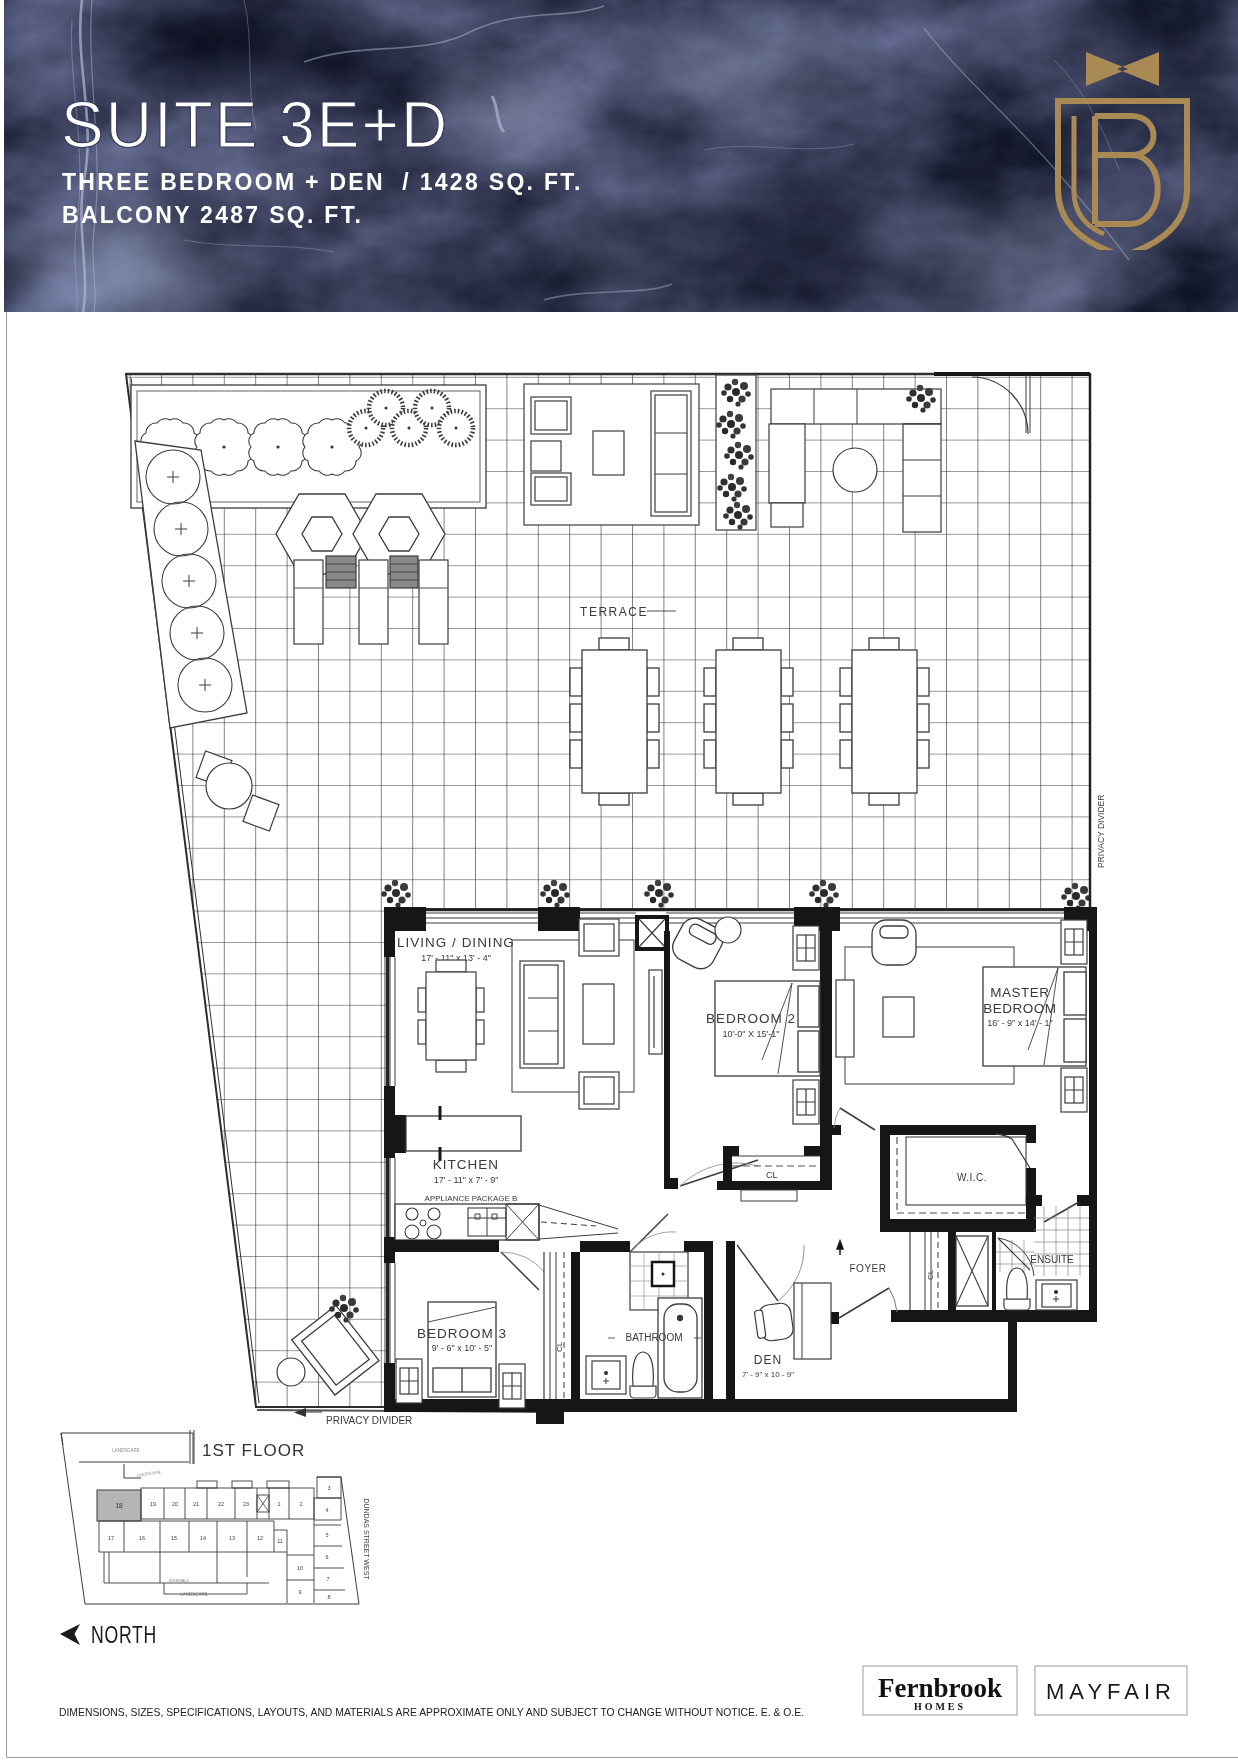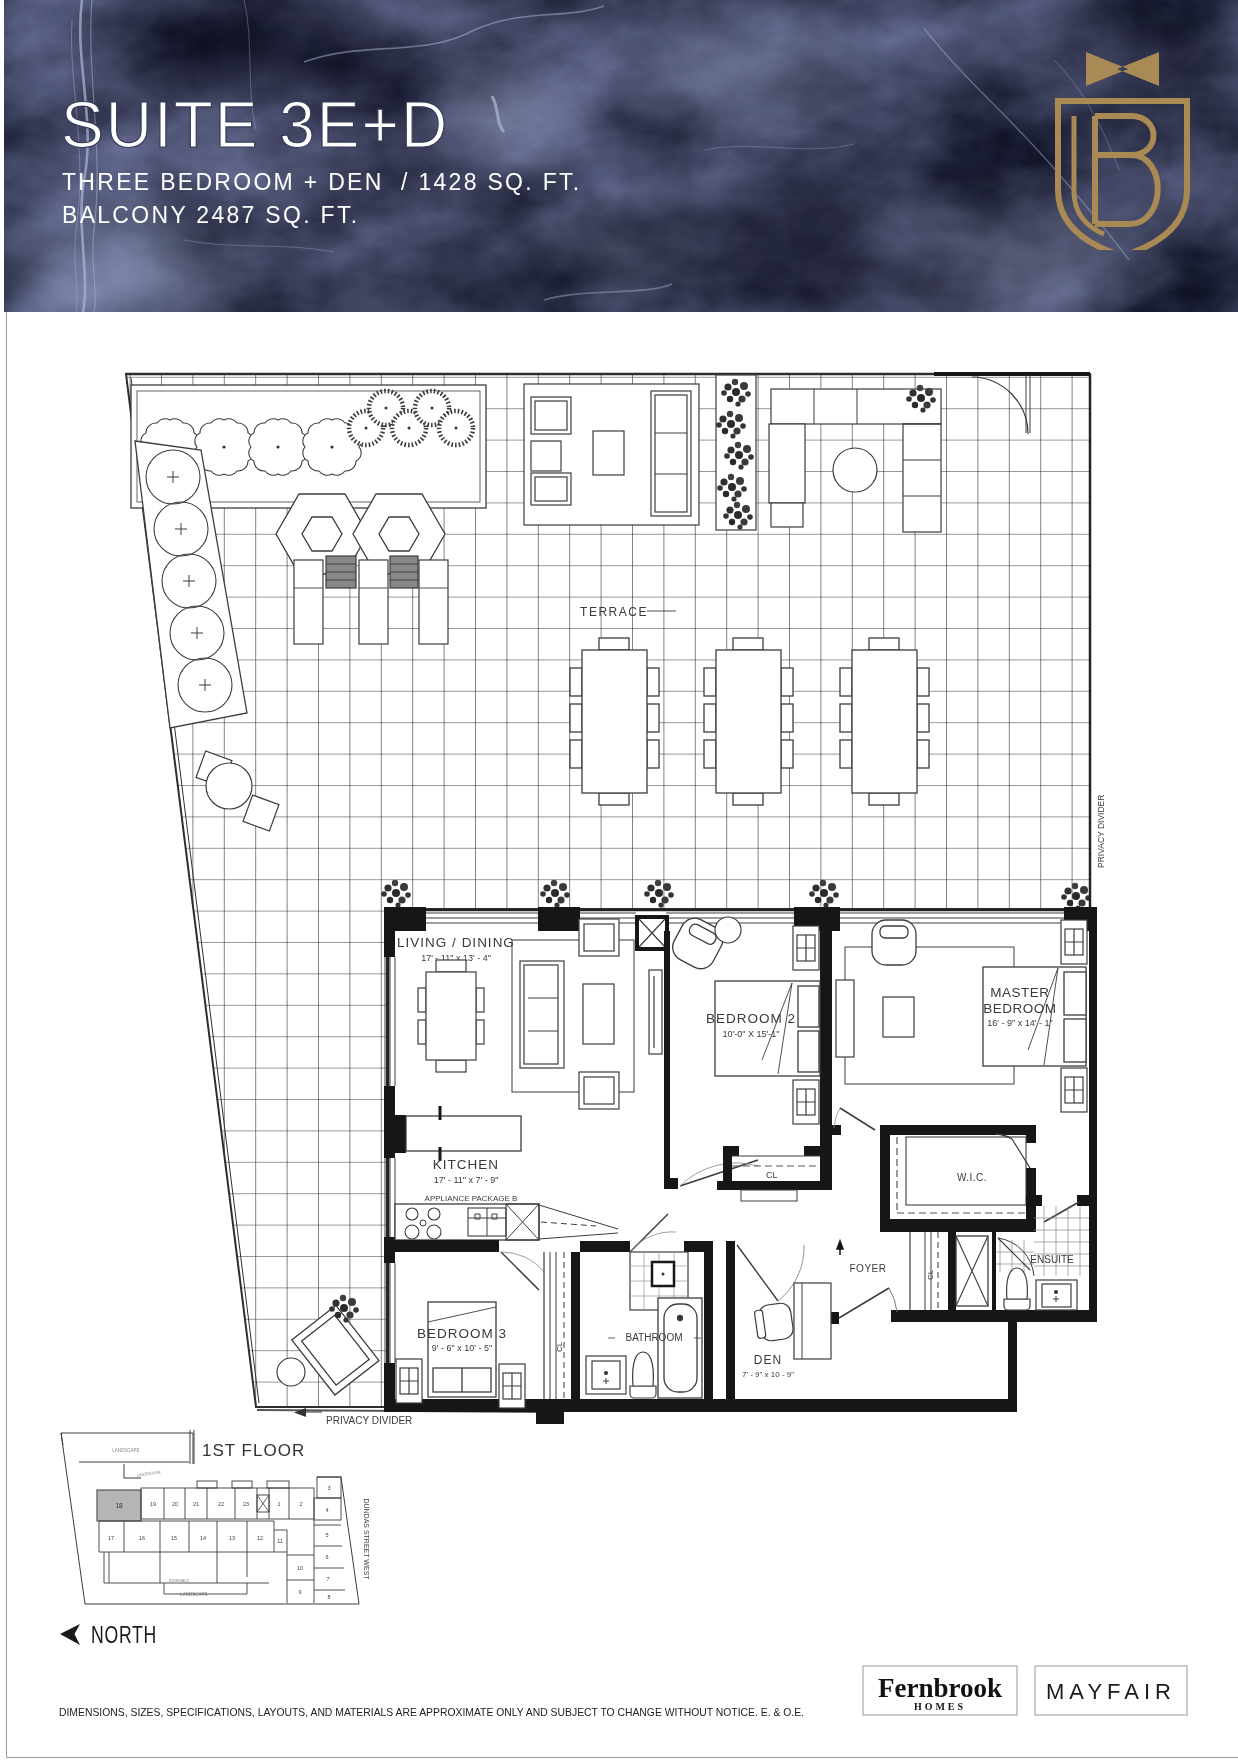--- a/index.html
+++ b/index.html
@@ -13,21 +13,21 @@
       radial-gradient(300px 200px at 63% 20%, rgba(85,100,145,.4), rgba(85,100,145,0) 70%),
       radial-gradient(240px 170px at 88% 60%, rgba(70,70,110,.6), rgba(70,70,110,0) 70%),
       radial-gradient(340px 240px at 25% 45%, rgba(40,36,66,.8), rgba(40,36,66,0) 75%),
       radial-gradient(280px 220px at 75% 90%, rgba(35,30,55,.8), rgba(35,30,55,0) 75%),
       radial-gradient(500px 300px at 55% 55%, rgba(40,42,70,.7), rgba(40,42,70,0) 80%),
       linear-gradient(#232840,#232840);
   }
   .hdr .noise{position:absolute;inset:0;opacity:.9;}
   .hdr h1{position:absolute;left:57px;top:88px;margin:0;color:#fff;font-weight:normal;
     font-size:64px;letter-spacing:2px;font-family:"Liberation Sans",sans-serif;-webkit-text-stroke:1.2px #343b58;}
-  .hdr .sub{position:absolute;left:58px;top:166px;color:#fff;font-weight:normal;font-size:23px;letter-spacing:2.3px;line-height:33px;}
+  .hdr .sub{position:absolute;left:58px;top:166px;color:#fff;font-weight:bold;font-size:23px;letter-spacing:2.3px;line-height:33px;}
   .plan{position:absolute;left:0;top:0;}
 </style>
 </head>
 <body>
 <div class="page">
 
 <div class="hdr">
 <div class="blobs"></div>
 
 <svg class="noise" width="1238" height="312">

